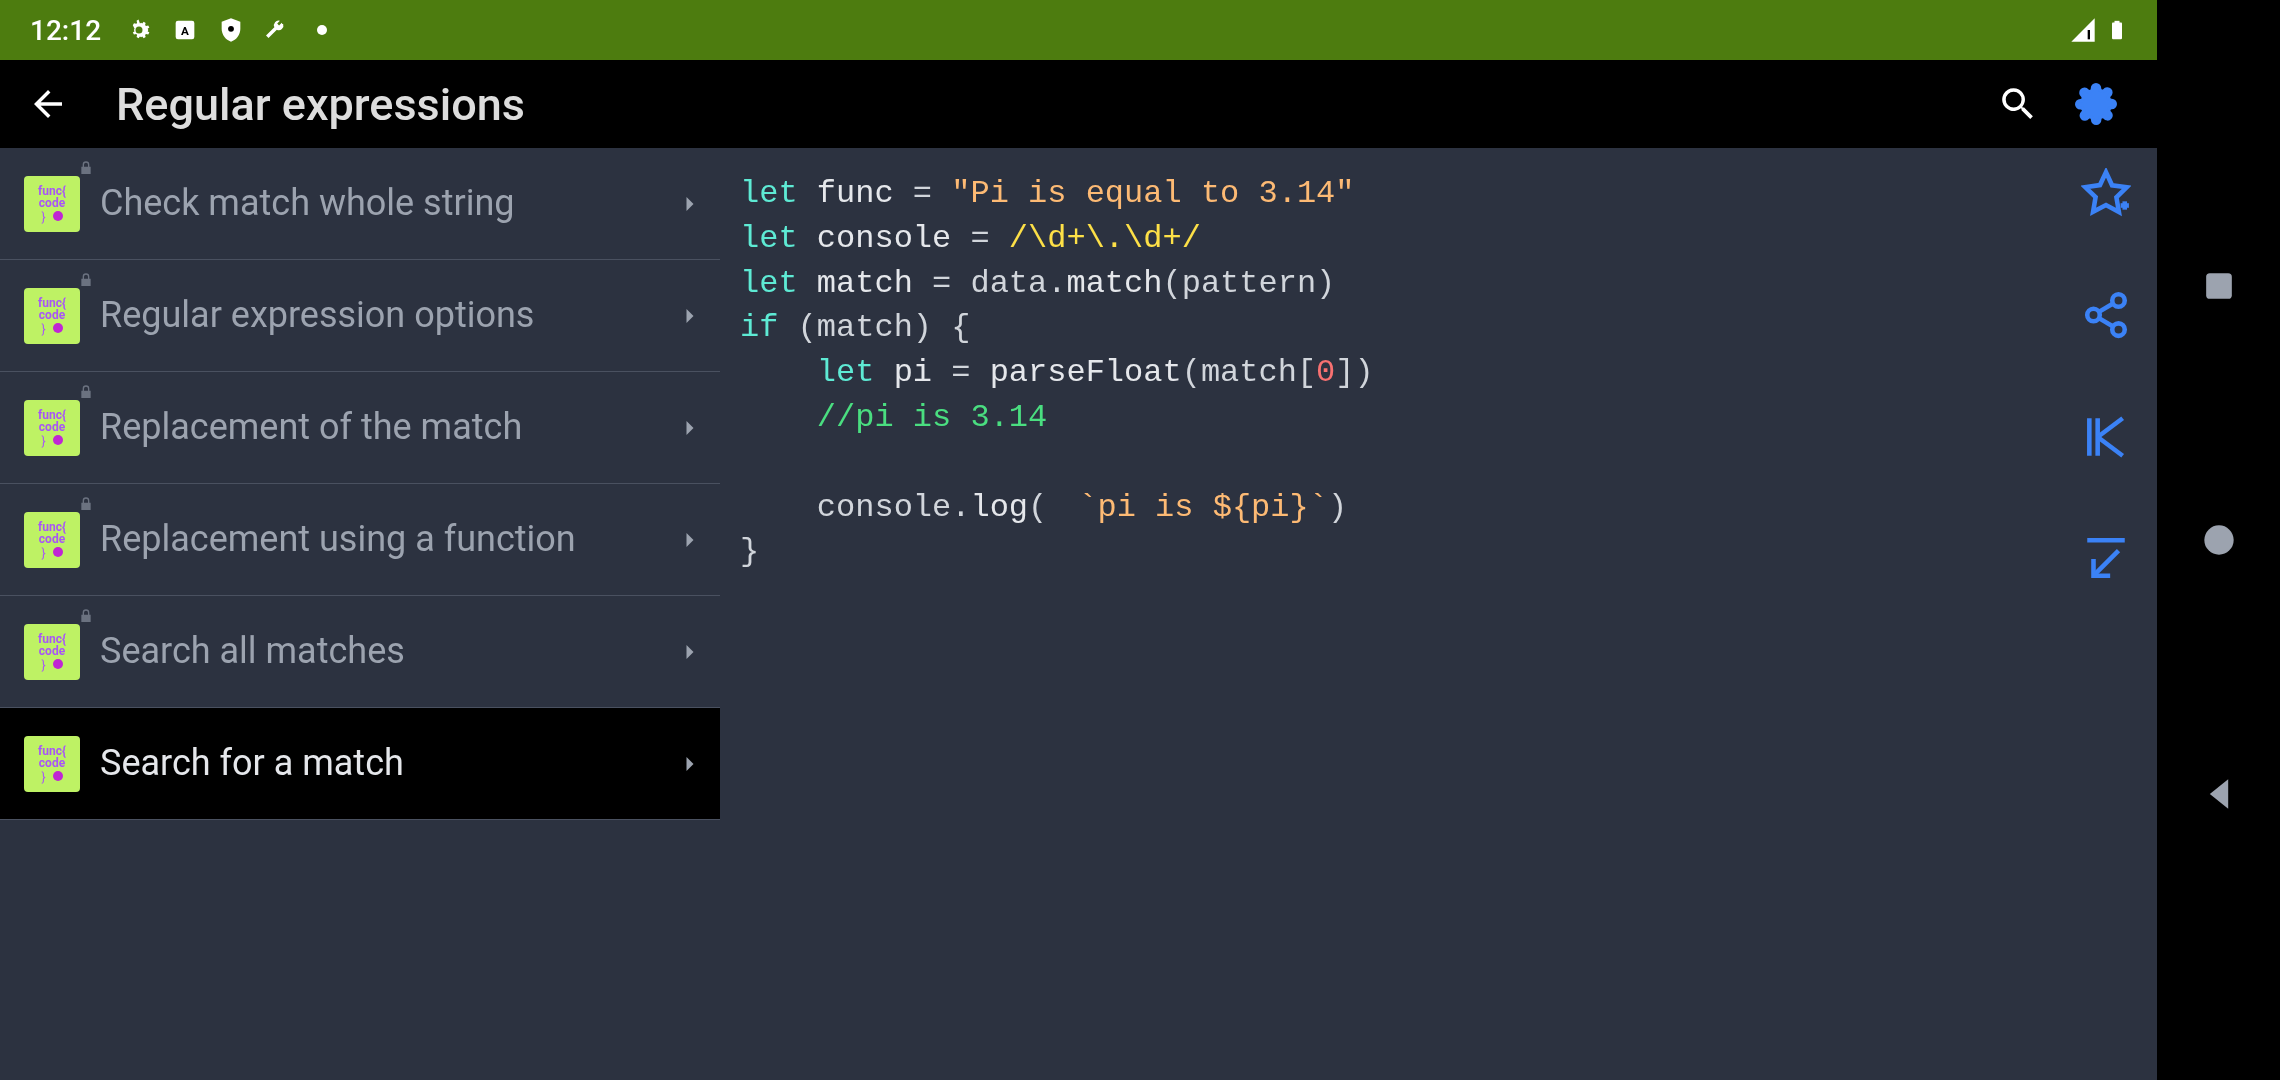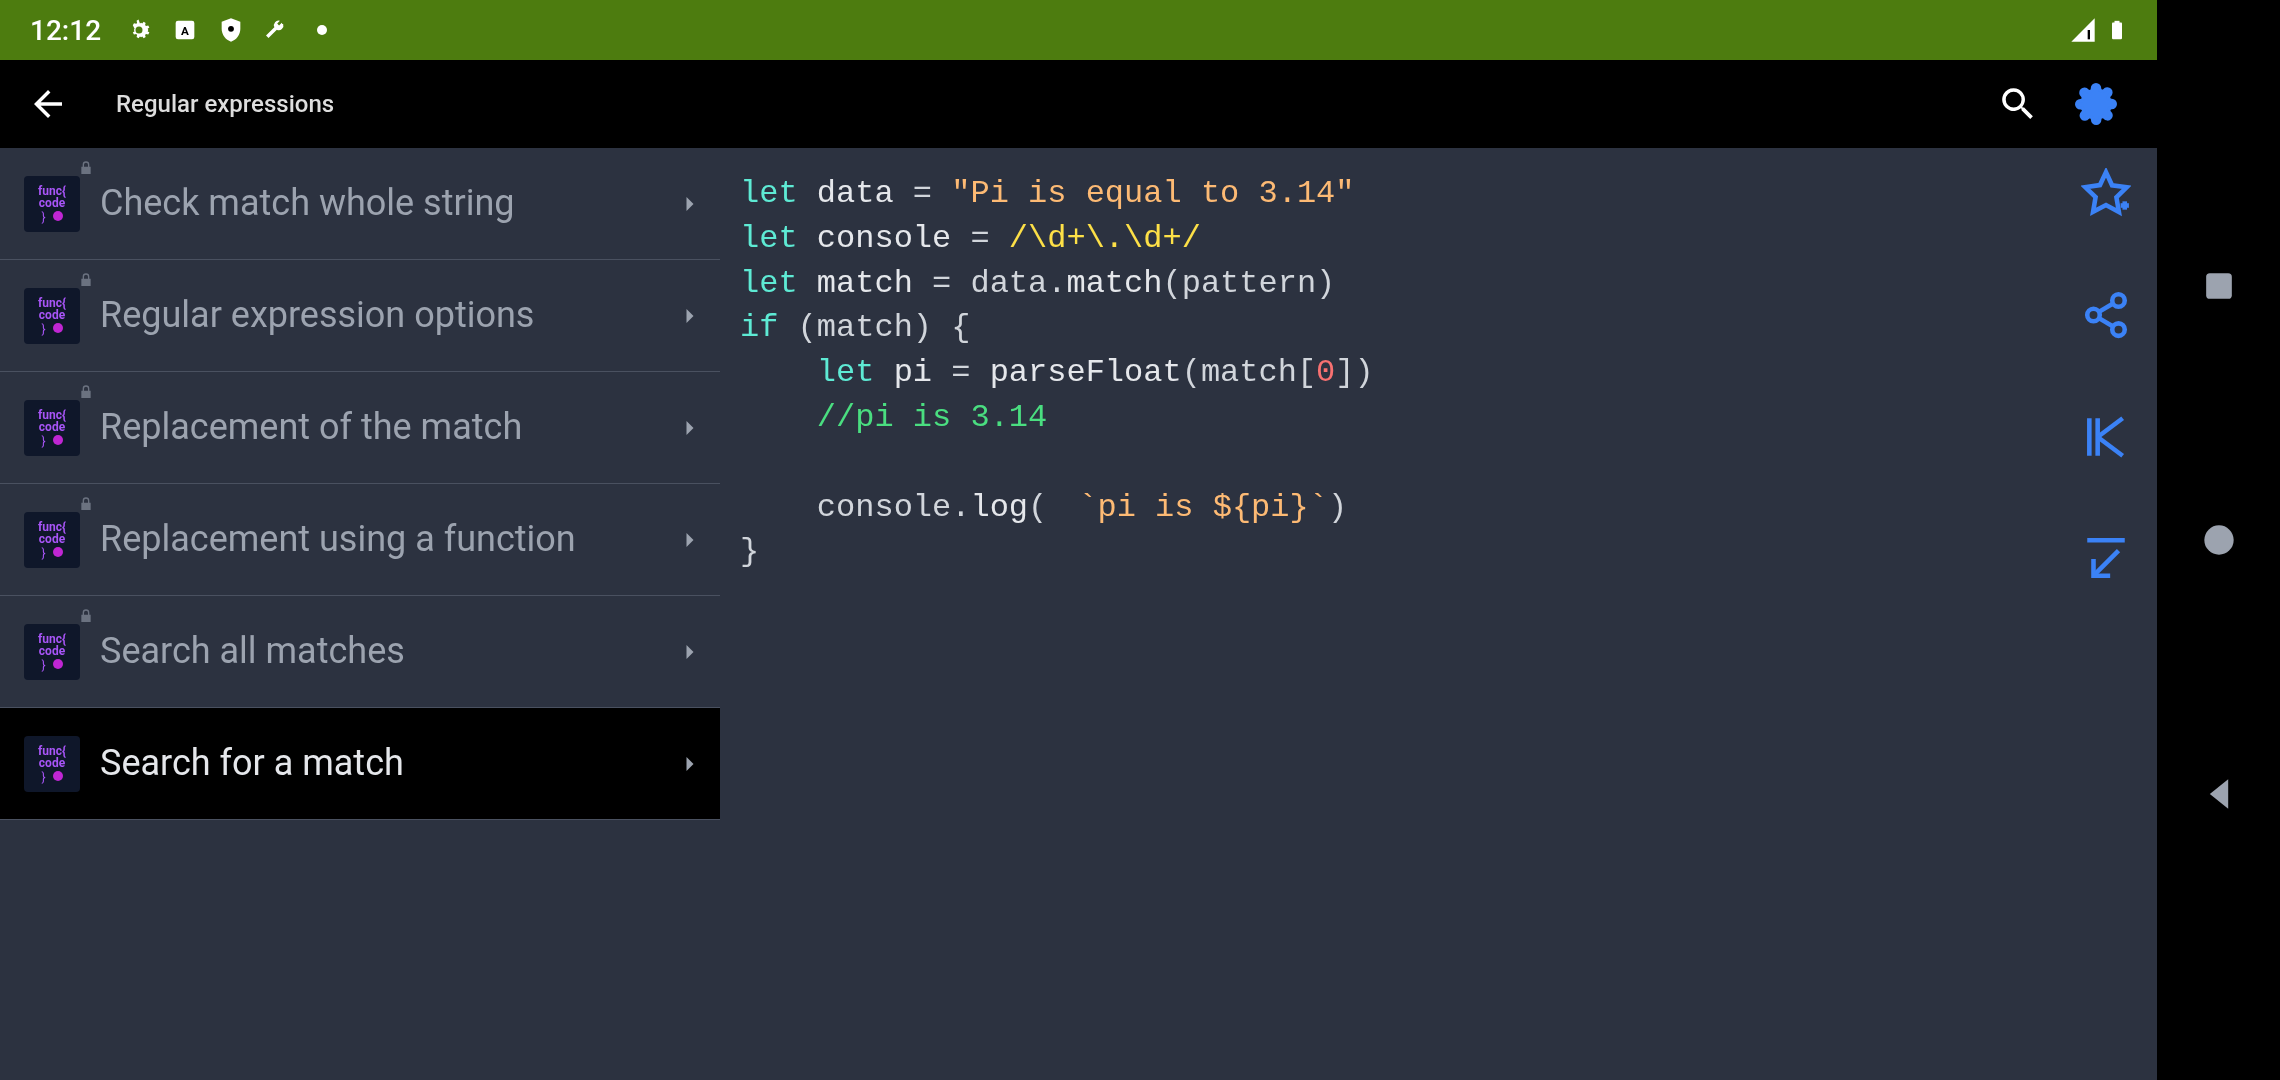--- a/index.html
+++ b/index.html
@@ -32,21 +32,21 @@
 .dot { width: 10px; height: 10px; background: #fff; border-radius: 50%; margin-left: 14px; }
 
 .app-bar {
   height: 88px;
   display: flex;
   align-items: center;
   padding: 0 20px;
   background: #000;
 }
 .back-btn { width: 56px; height: 56px; display:flex; align-items:center; justify-content:center; cursor:pointer; }
-.app-title { font-size: 24px; font-weight: 500; margin-left: 40px; color: #ddd; }
+.app-title { font-size: 45px; font-weight: 500; margin-left: 40px; color: #ddd; }
 .app-bar-right { margin-left: auto; display: flex; gap: 36px; align-items: center; padding-right: 20px; }
 .ab-icon { width: 42px; height: 42px; fill:#fff; cursor:pointer; }
 .gear { fill:#3b82f6; }
 
 .content {
   display: flex;
   height: calc(1080px - 60px - 88px);
   background: #2c3240;
 }
 .sidebar {
@@ -60,21 +60,21 @@
   padding: 12px 16px 12px 24px;
   border-bottom: 1px solid #4a5160;
   cursor: pointer;
   position: relative;
   min-height: 112px;
 }
 .item:last-child { border-bottom: 1px solid #4a5160; }
 .item.selected { background: #000; }
 .item-icon {
   width: 56px; height: 56px;
-  background: #0f172a;
+  background: #bef264;
   border-radius: 4px;
   display:flex; flex-direction:column;
   align-items:center; justify-content:center;
   font-size: 12px; line-height:1;
   color: #a855f7;
   position: relative;
   flex-shrink: 0;
 }
 .item-icon .l1 { font-weight:700; }
 .item-icon .l2 { font-weight:700; }
@@ -274,21 +274,21 @@
             <span class="l3">} <span class="pink-dot"></span></span>
           </div>
           <div class="item-label">Search for a match</div>
           <svg class="chevron" viewBox="0 0 24 24">
             <path d="M9 6l6 6-6 6z"></path>
           </svg>
         </div>
       </div>
 
     <div class="main">
-      <div class="code"><span class="kw">let</span> <span class="var">data</span> <span class="op">=</span> <span class="str">"Pi is equal to 3.14"</span>
+      <div class="code"><span class="kw">let</span> <span class="var">func</span> <span class="op">=</span> <span class="str">"Pi is equal to 3.14"</span>
 <span class="kw">let</span> <span class="var">console</span> <span class="op">=</span> <span class="regex">/\d+\.\d+/</span>
 <span class="kw">let</span> <span class="var">match</span> <span class="op">=</span> <span>data.</span><span class="fn">match</span><span>(pattern)</span>
 <span class="kw">if</span> <span>(match) {</span>
     <span class="kw">let</span> <span class="var">pi</span> <span class="op">=</span> <span class="fn">parseFloat</span><span>(match[</span><span class="num">0</span><span>])</span>
     <span class="cmt">//pi is 3.14</span>
 
     <span>console.</span><span class="fn">log</span><span>(</span><span class="tmpl">`pi is ${pi}`</span><span>)</span>
 <span>}</span></div>
 
 

